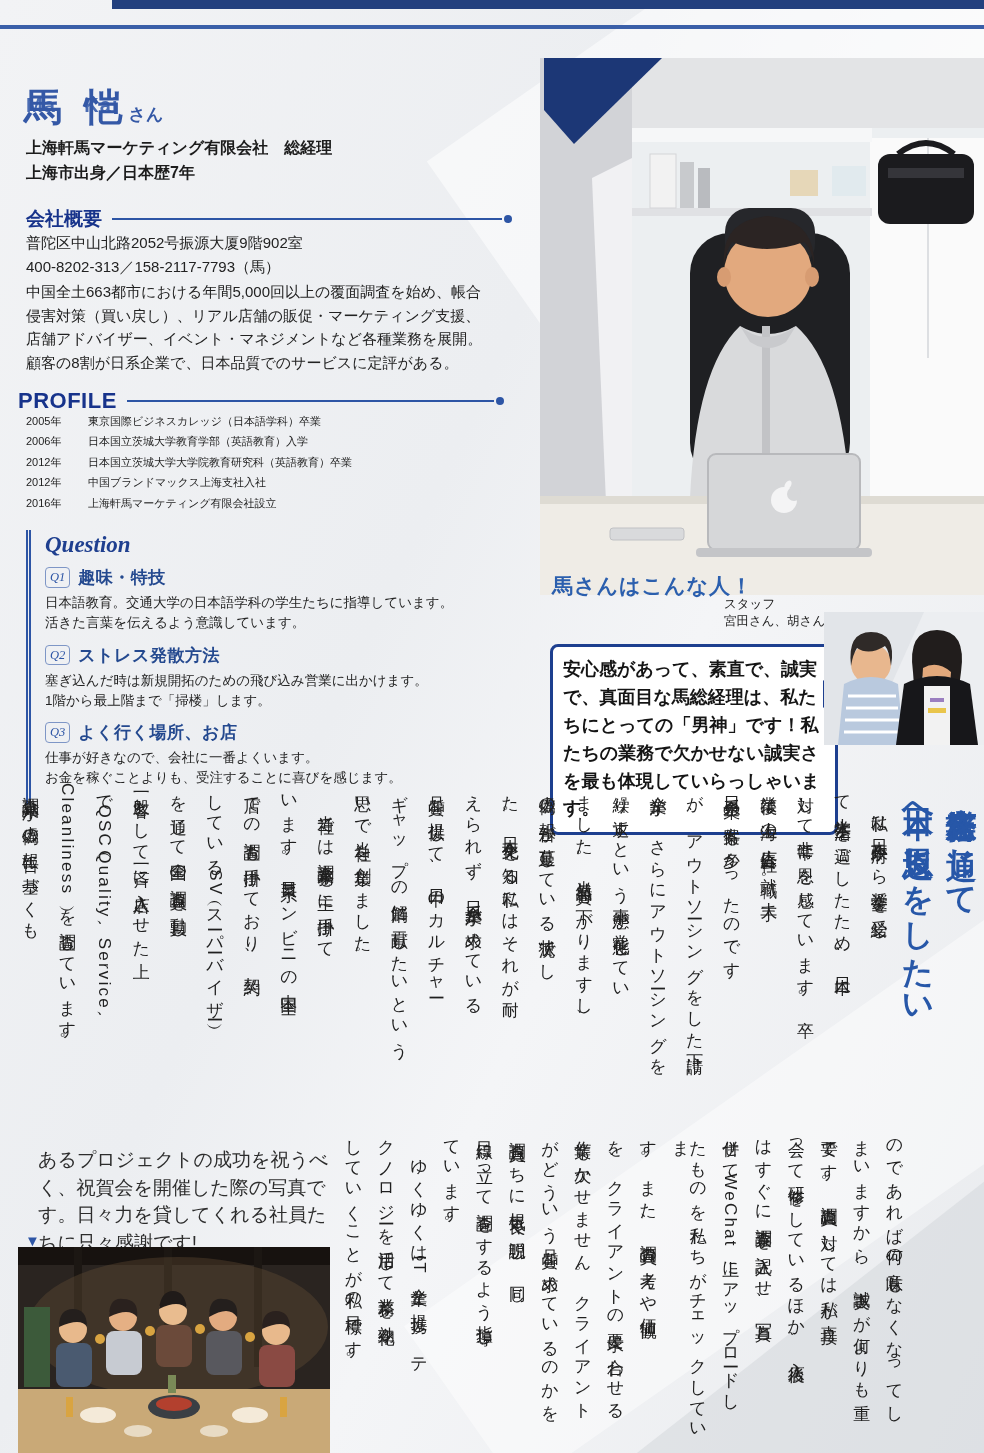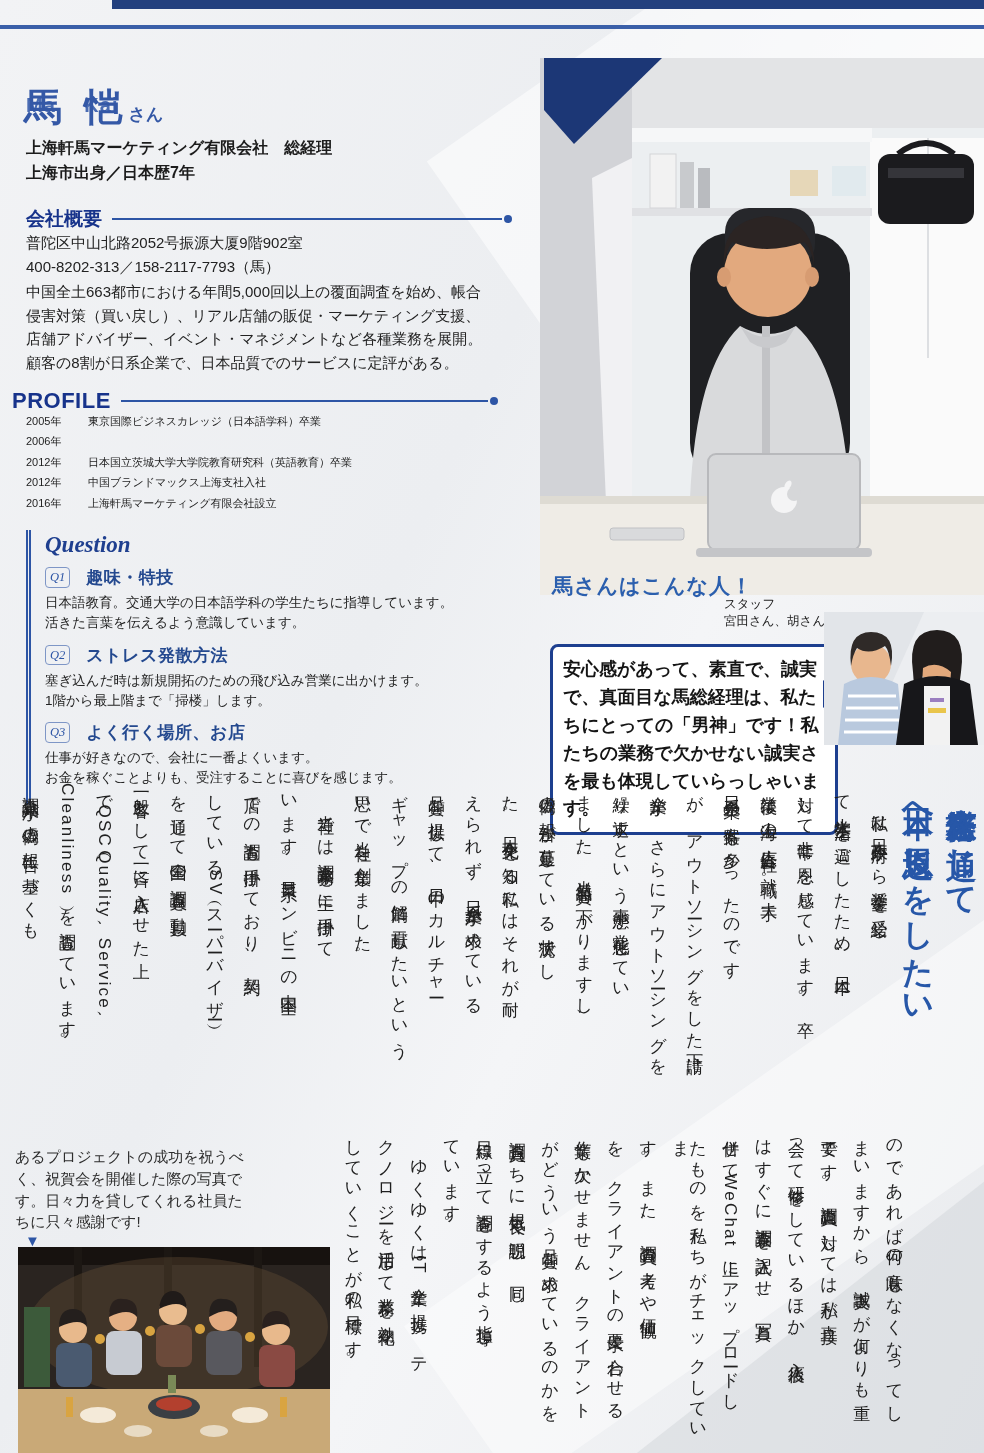--- a/index.html
+++ b/index.html
@@ -23,35 +23,35 @@
   .job1{position:absolute;left:26px;top:138px;font-size:16px;color:#1c1c1c;font-weight:bold;}
   .job2{position:absolute;left:26px;top:163px;font-size:16px;color:#1c1c1c;font-weight:bold;}
 
   
   .sect{position:absolute;display:flex;align-items:center;width:486px;}
   .sect .h{font-weight:bold;color:#17338b;white-space:nowrap;}
   .sect .rule{flex:1;height:2px;background:#2d55a5;margin:0 2px 0 10px;}
   .sect .dot{width:8px;height:8px;border-radius:50%;background:#2d55a5;}
   #company-head{left:26px;top:206px;}
   #company-head .h{font-size:19px;}
-  #profile-head{left:12px;top:388px;}
+  #profile-head{left:18px;top:388px;}
   #profile-head .h{font-size:22px;letter-spacing:.5px;}
 
   .addr{position:absolute;left:26px;top:231px;font-size:15px;color:#222;line-height:1.6;white-space:pre-line;}
   .desc{position:absolute;left:26px;top:280px;width:480px;font-size:15px;color:#222;line-height:1.58;white-space:pre-line;}
 
   .profile-rows{position:absolute;left:26px;top:414px;font-size:11px;color:#1e1e1e;}
   .profile-rows .row{display:flex;margin-bottom:5px;line-height:1.4;}
   .profile-rows .yr{width:62px;flex:none;}
 
   
   .question{position:absolute;left:26px;top:530px;width:498px;border-left:5px double #2d55a5;padding:2px 0 6px 14px;}
   .q-head{font-family:"Liberation Serif",serif;font-style:italic;font-size:23px;color:#1f3f8f;font-weight:bold;margin-bottom:8px;}
   .q-item{margin-bottom:10px;}
-  .q-title-row{display:flex;align-items:center;margin-bottom:4px;gap:8px;}
+  .q-title-row{display:flex;align-items:center;margin-bottom:4px;}
   .q-badge{font-family:"Liberation Serif",serif;font-style:italic;font-size:12.5px;color:#2d55a5;border:1.5px solid #7e96c6;border-radius:4px;padding:0 4px;margin-right:8px;line-height:1.45;}
   .q-title{font-size:17px;font-weight:bold;color:#24498f;letter-spacing:.5px;}
   .q-body{font-size:13.5px;color:#242424;line-height:1.5;white-space:pre-line;}
 
   
   .main-photo{position:absolute;left:540px;top:58px;width:444px;height:537px;}
   .corner-accent{position:absolute;left:540px;top:58px;}
 
   
   .about-head{position:absolute;left:552px;top:572px;font-size:21px;font-weight:bold;color:#2b5fae;letter-spacing:1px;}
@@ -63,21 +63,21 @@
 
   
   .vtext{writing-mode:vertical-rl;text-orientation:mixed;}
   .headline{position:absolute;left:896px;top:783px;height:340px;font-size:31px;font-weight:bold;color:#2757a8;line-height:1.4;letter-spacing:1.5px;white-space:pre-line;}
   .vcols{position:absolute;display:flex;flex-direction:row-reverse;justify-content:space-between;}
   .vcols .vcol{font-size:17px;font-weight:500;color:#1f1f1f;letter-spacing:2.2px;line-height:1;}
   #upper-cols{left:22px;top:783px;width:866px;height:336px;}
   #lower-cols{left:345px;top:1128px;width:558px;height:322px;}
 
   
-  .caption{position:absolute;left:15px;top:1146px;width:300px;font-size:15px;color:#2d2d2d;line-height:1.45;white-space:pre-line;}
+  .caption{position:absolute;left:38px;top:1146px;width:300px;font-size:19px;color:#2d2d2d;line-height:1.45;white-space:pre-line;}
   .pointer{position:absolute;left:25px;top:1232px;font-size:15px;color:#2d55a5;}
   .party-photo{position:absolute;left:18px;top:1247px;width:312px;height:206px;}
 
   svg{display:block;}
 </style>
 </head>
 <body>
 
 <div id="page">
   <div class="sheen sheen1"></div>
@@ -111,20 +111,21 @@
     <span class="rule"></span>
     <span class="dot"></span>
   </div>
   <div class="profile-rows">
     <div class="row">
         <span class="yr">2005年</span>
         <span>東京国際ビジネスカレッジ（日本語学科）卒業</span>
       </div>
     <div class="row">
         <span class="yr">2006年</span>
+        <span>日本国立茨城大学教育学部（英語教育）入学</span>
       </div>
     <div class="row">
         <span class="yr">2012年</span>
         <span>日本国立茨城大学大学院教育研究科（英語教育）卒業</span>
       </div>
     <div class="row">
         <span class="yr">2012年</span>
         <span>中国ブランドマックス上海支社入社</span>
       </div>
     <div class="row">

